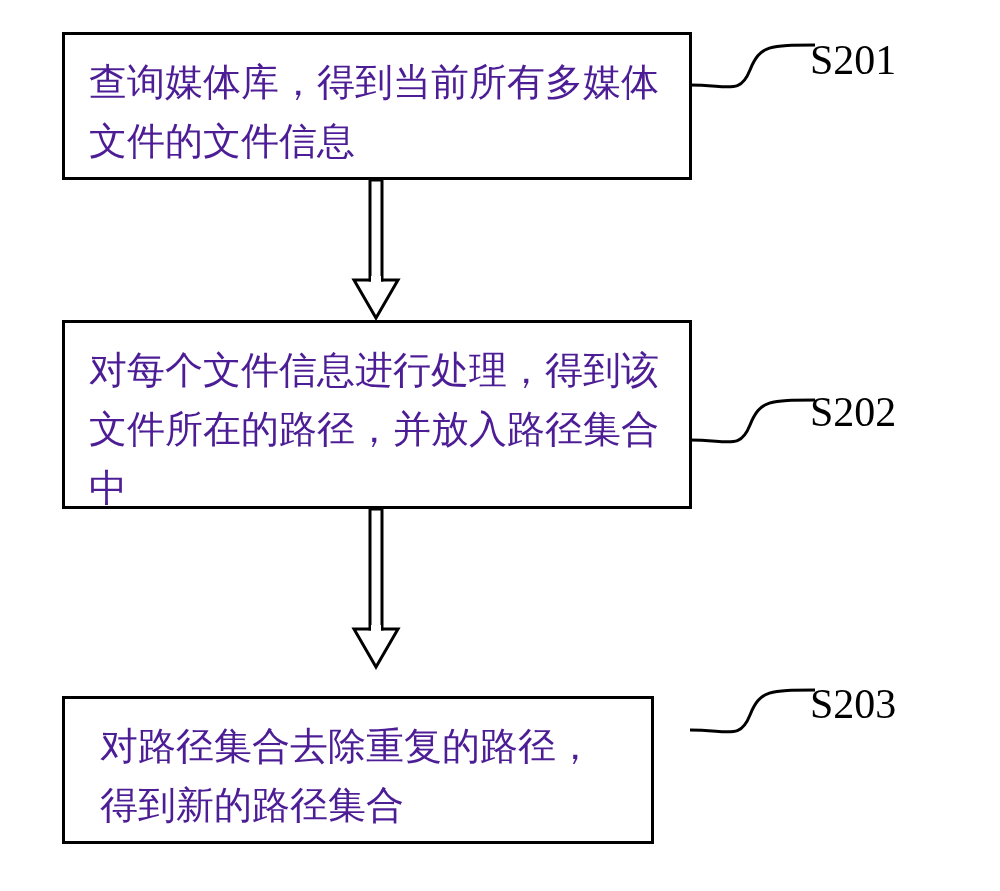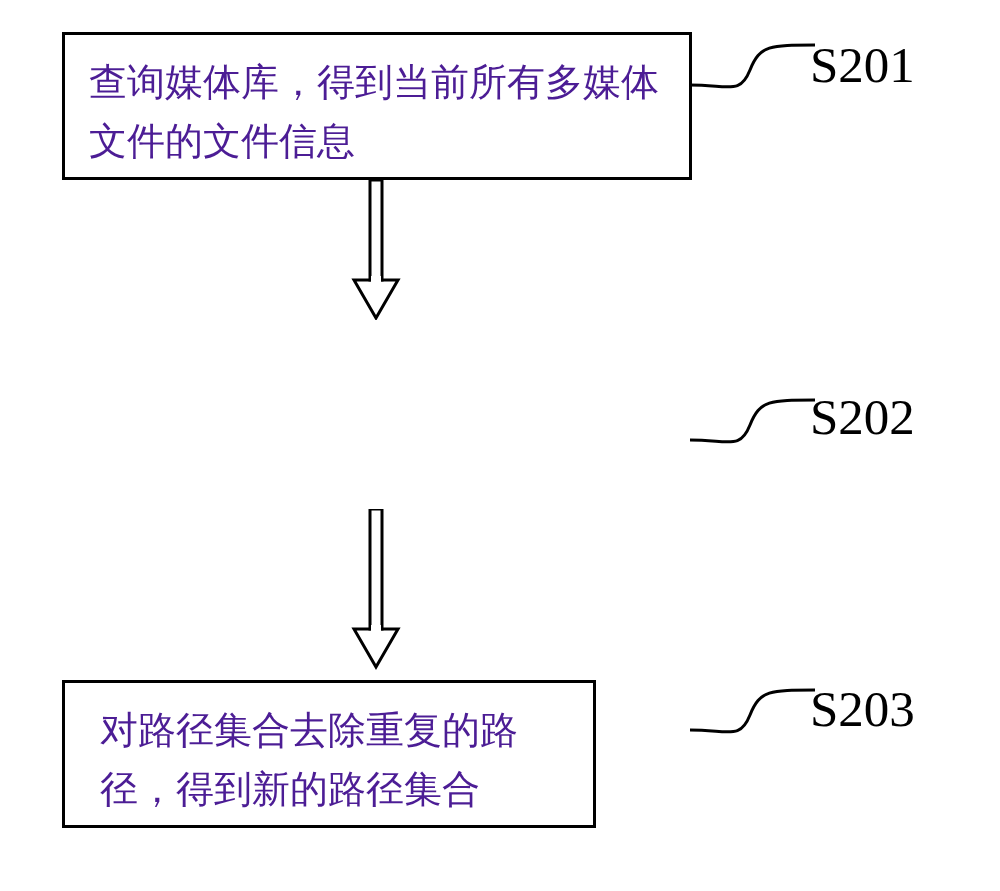--- a/index.html
+++ b/index.html
@@ -41,29 +41,29 @@
 
     .box2 {
       left: 62px;
       top: 320px;
       width: 630px;
       height: 189px;
     }
 
     .box3 {
       left: 62px;
-      top: 680px;
-      width: 534px;
+      top: 696px;
+      width: 592px;
       height: 148px;
       padding-left: 35px;
     }
 
     .label {
       position: absolute;
-      font-size: 51px;
+      font-size: 42px;
       color: #000;
     }
 
     .label1 {
       left: 810px;
       top: 36px;
     }
 
     .label2 {
       left: 810px;
@@ -134,20 +134,23 @@
   </svg>
 
   <div class="label label1">S201</div>
 
   <svg class="arrow-svg arrow1" viewBox="0 0 60 140">
     <rect x="24" y="0" width="12" height="100" fill="none" stroke="#000" stroke-width="3"></rect>
     <path d="M 8 100 L 52 100 L 30 138 Z" fill="none" stroke="#000" stroke-width="3"></path>
     <rect x="25" y="96" width="10" height="8" fill="#fff" stroke="none"></rect>
   </svg>
 
+  <div class="box box2">
+    <span>对每个文件信息进行处理，得到该文件所在的路径，并放入路径集合中</span>
+  </div>
 
   <svg class="connector-curve curve2" viewBox="0 0 130 75">
     <path d="M 0 55 C 40 55, 50 65, 60 40 C 70 15, 80 15, 125 15" stroke="#000" stroke-width="3" fill="none"></path>
   </svg>
 
   <div class="label label2">S202</div>
 
   <svg class="arrow-svg arrow2" viewBox="0 0 60 161">
     <rect x="24" y="0" width="12" height="120" fill="none" stroke="#000" stroke-width="3"></rect>
     <path d="M 8 120 L 52 120 L 30 158 Z" fill="none" stroke="#000" stroke-width="3"></path>

